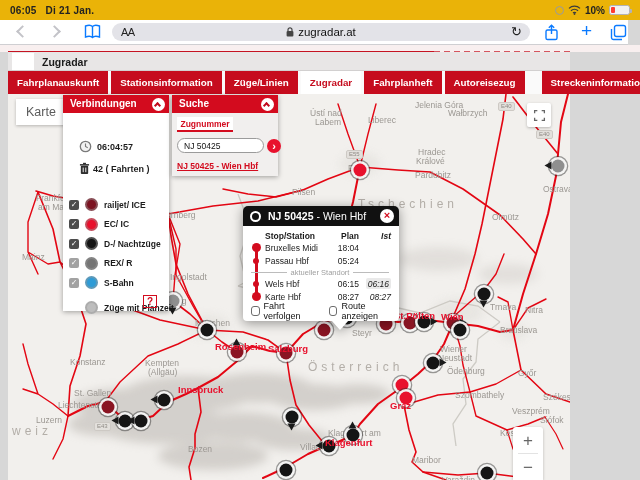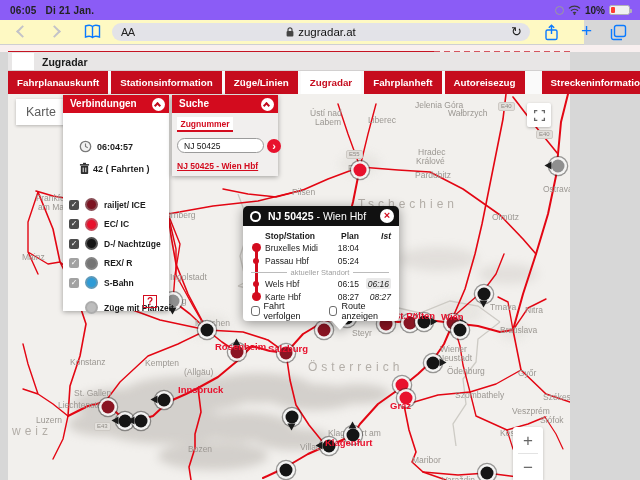--- a/index.html
+++ b/index.html
@@ -2,34 +2,34 @@
 <html><head>
 <meta charset="utf-8">
 <style>
   * { margin:0; padding:0; box-sizing:border-box; }
   body { background:#555; font-family:"Liberation Sans", sans-serif; }
   .screen { position:relative; width:640px; height:480px; overflow:hidden;
             background:#d7d7d7; font-family:"Liberation Sans", sans-serif; }
 
   
   .statusbar { position:absolute; left:0; top:0; width:640px; height:20px;
-               background:#8b5cf6; display:flex; align-items:center;
+               background:#eab308; display:flex; align-items:center;
                justify-content:space-between; padding:0 10px; }
   .sb-left { font-size:10px; font-weight:bold; color:#222; letter-spacing:.2px; }
   .sb-left span { margin-right:6px; }
   .sb-right { display:flex; align-items:center; gap:4px; }
   .sb-pct { font-size:10px; font-weight:bold; color:#222; }
   .ring-ic { width:9px; height:9px; border:1.5px solid #9a9a9e; border-radius:50%; }
   .bat { width:21px; height:10px; border:1px solid #b2b2b6; border-radius:2.5px; position:relative; background:#f1f1f1; }
   .bat::after { content:""; position:absolute; right:-3px; top:2.5px; width:2px; height:4px; background:#b2b2b6; border-radius:0 1px 1px 0; }
   .bat-fill { position:absolute; left:1px; top:1px; bottom:1px; width:4px; background:#ff3b30; border-radius:1px; }
 
   
-  .toolbar { position:absolute; left:0; top:20px; width:584px; height:25px;
-             background:#fef9c3; border-bottom:1px solid #cfcfd2; }
+  .toolbar { position:absolute; left:0; top:20px; width:628px; height:25px;
+             background:#ffffff; border-bottom:1px solid #cfcfd2; }
   .chev { position:absolute; top:7px; width:9px; height:9px; border-left:2.2px solid #c3c3c8; border-bottom:2.2px solid #c3c3c8; }
   .chev.back { left:18px; transform:rotate(45deg); }
   .chev.fwd  { left:50px; transform:rotate(-135deg); }
   .tb-ic { position:absolute; top:4px; }
   .urlbar { position:absolute; left:112px; top:3px; width:418px; height:18px;
             background:#e3e3e8; border-radius:9px; display:flex; align-items:center; }
   .urlbar .aa { position:absolute; left:9px; font-size:11px; color:#222; letter-spacing:-.5px; }
   .url-center { margin:12px auto; display:flex; align-items:center; gap:4px; font-size:11.5px; color:#111; }
   .urlbar .refresh { position:absolute; right:8px; font-size:13px; color:#222; line-height:18px; }
   .blue { color:#0a7aff; }
@@ -307,21 +307,21 @@
         <span class="m-city" style="left: 30px; top: 108px;">am Main</span>
         <span class="m-city" style="left: 14px; top: 158px;">Mainz</span>
         <span class="m-city" style="left: 152px; top: 116px;">Nürnberg</span>
         <span class="m-city" style="left: 162px; top: 178px;">Ingolstadt</span>
         <span class="m-city" style="left: 142px; top: 202px;">Augsburg</span>
         <span class="m-city" style="left: 62px; top: 263px;">Konstanz</span>
         <span class="m-city" style="left: 66px; top: 294px;">St. Gallen</span>
         <span class="m-city" style="left: 50px; top: 306px;">Liechtenstein</span>
         <span class="m-city" style="left: 28px; top: 321px;">Luzern</span>
         <span class="m-city" style="left: 137px; top: 264px;">Kempten</span>
-        <span class="m-city" style="left: 140px; top: 273px; margin-left: 36px;">(Allgäu)</span>
+        <span class="m-city" style="left: 140px; top: 273px;">(Allgäu)</span>
         <span class="m-city" style="left: 187px; top: 224px;">München</span>
         <span class="m-city" style="left: 180px; top: 350px;">Bozen</span>
         <span class="m-city" style="left: 302px; top: 14px;">Ústí nad</span>
         <span class="m-city" style="left: 307px; top: 23px;">Labem</span>
         <span class="m-city" style="left: 360px; top: 21px;">Liberec</span>
         <span class="m-city" style="left: 407px; top: 6px;">Jelenia Góra</span>
         <span class="m-city" style="left: 440px; top: 14px;">Wałbrzych</span>
         <span class="m-city" style="left: 410px; top: 53px;">Hradec</span>
         <span class="m-city" style="left: 408px; top: 62px;">Králové</span>
         <span class="m-city" style="left: 407px; top: 76px;">Pardubitz</span>

